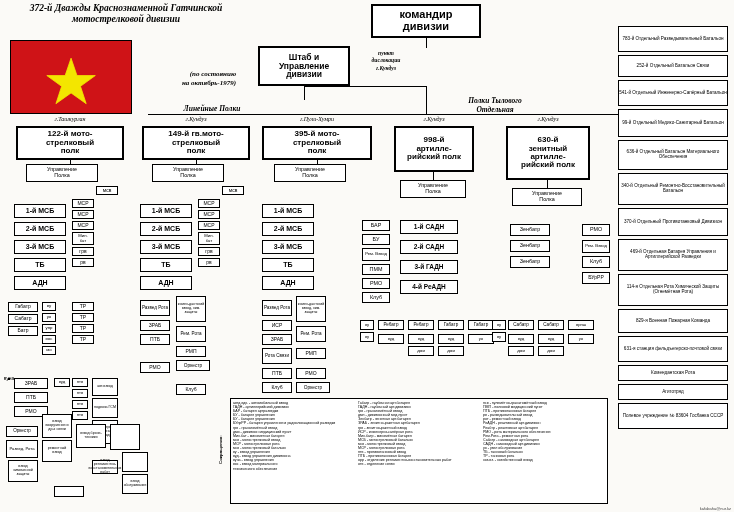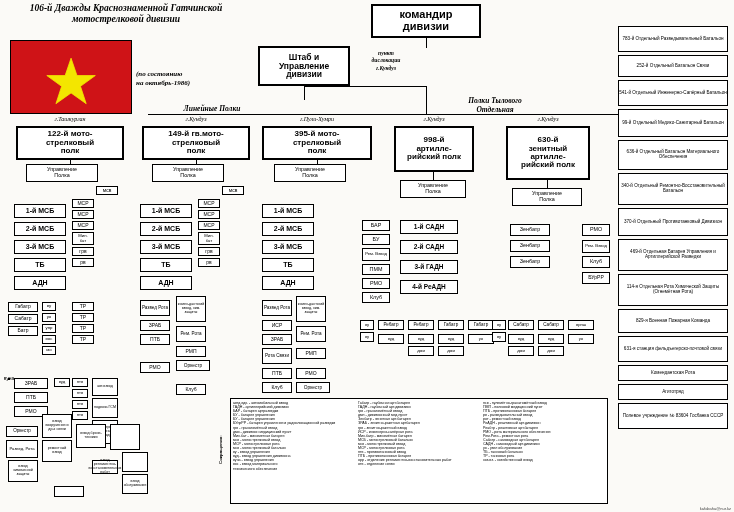--- a/index.html
+++ b/index.html
@@ -49,33 +49,33 @@
     position:absolute;right:3px;bottom:1px;font-size:4px;color:#444;
     font-family:"Liberation Sans", sans-serif;
   }
 </style>
 </head>
 <body>
 
 <div id="root">
 
   <div class="abs hdr-title" style="left:6px;top:3px;width:240px;font-size:9.5px;">
-    <div>106-й Дважды Краснознаменной Гатчинской</div>
+    <div>372-й Дважды Краснознаменной Гатчинской</div>
     <div>мотострелковой дивизии</div>
   </div>
 
   <div class="flag">
     <svg width="120" height="72" viewBox="0 0 120 72">
       <polygon points="60,16 67.6,38.3 91.1,38.3 72.1,52.1 79.4,74.4 60,60.6 40.6,74.4 47.9,52.1 28.9,38.3 52.4,38.3" fill="#f3e600" stroke="#f3e600" stroke-width="1" transform="scale(0.78) translate(17,6)"></polygon>
     </svg>
   </div>
 
-  <div class="abs ital" style="left:136px;top:70px;width:100px;font-size:7px;text-align:left;line-height:1.25;">
+  <div class="abs ital" style="left:136px;top:70px;width:100px;font-size:7px;text-align:right;line-height:1.25;">
     <div>(по состоянию</div>
-    <div>на октябрь-1986)</div>
+    <div>на октябрь-1979)</div>
   </div>
 
   <div class="abs box b2" style="left:371px;top:4px;width:110px;height:34px;font-size:11px;font-weight:bold;flex-direction:column;">
     <div>командир</div>
     <div>дивизии</div>
   </div>
 
   <div class="abs box b2" style="left:258px;top:46px;width:92px;height:40px;font-size:8.5px;font-weight:bold;flex-direction:column;">
     <div>Штаб  и</div>
     <div>Управление</div>

